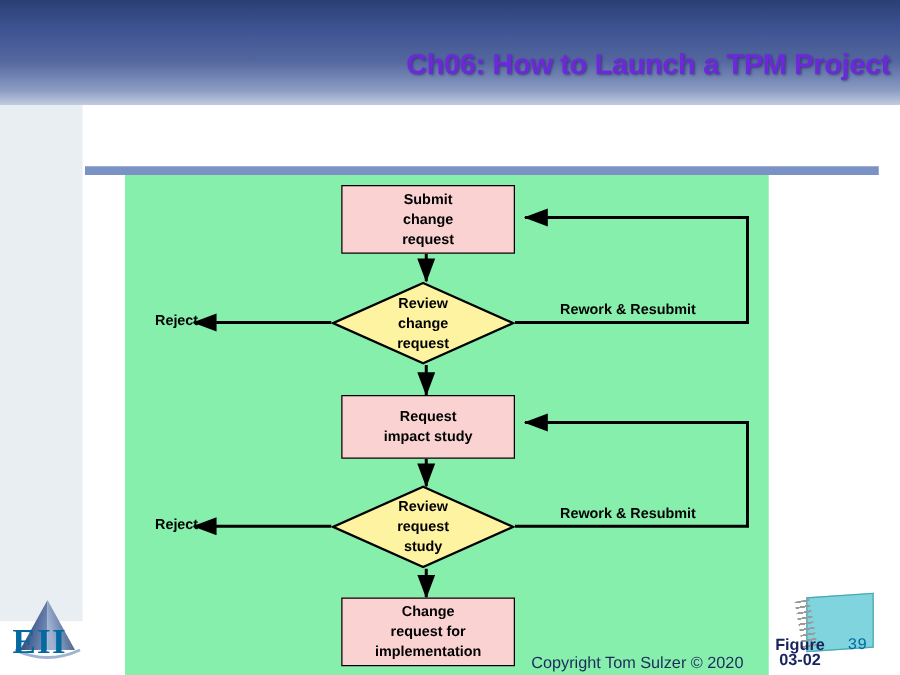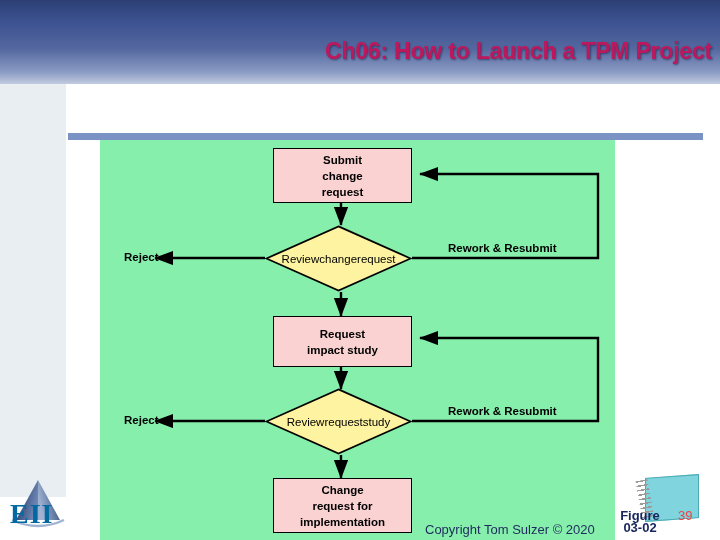--- a/index.html
+++ b/index.html
@@ -38,21 +38,21 @@
     left: 0;
     top: 0;
     width: 720px;
     height: 84px;
     background: linear-gradient(to bottom, #2c3f74 0%, #3c5291 26%, #54679f 58%, #8b9cc4 86%, #c2cbe0 100%);
   }
   .header-title {
     position: absolute;
     right: 8px;
     top: 38px;
-    color: #be185d;
+    color: #6d28d9;
     font-size: 23px;
     font-weight: bold;
     letter-spacing: -0.2px;
     white-space: nowrap;
     text-shadow: 1px 1px 2px rgba(20,30,70,0.55);
   }
 
   
   .subtitle {
     position: absolute;
@@ -110,26 +110,26 @@
     top: 0;
     display: block;
   }
   .diamond-label {
     position: absolute;
     left: 0;
     top: 0;
     width: 100%;
     height: 100%;
     display: flex;
-    flex-direction: row;
+    flex-direction: column;
     align-items: center;
     justify-content: center;
     color: #000000;
     font-size: 11.5px;
-    font-weight: normal;
+    font-weight: bold;
     line-height: 16px;
     text-align: left;
     pointer-events: none;
   }
 
   
   .connectors {
     position: absolute;
     left: 0;
     top: 0;
@@ -198,23 +198,24 @@
     font-size: 13px;
     font-weight: bold;
     line-height: 12px;
     text-align: center;
     margin-top: 29px;
   }
   .page-num {
     position: absolute;
     left: 678px;
     top: 508px;
-    color: #ef4444;
+    color: #0369a1;
     font-size: 13px;
     white-space: nowrap;
+    font-family: Liberation Mono, monospace;
   }
 
   
   .logo {
     position: absolute;
     left: 6px;
     top: 474px;
     width: 76px;
     height: 64px;
   }

